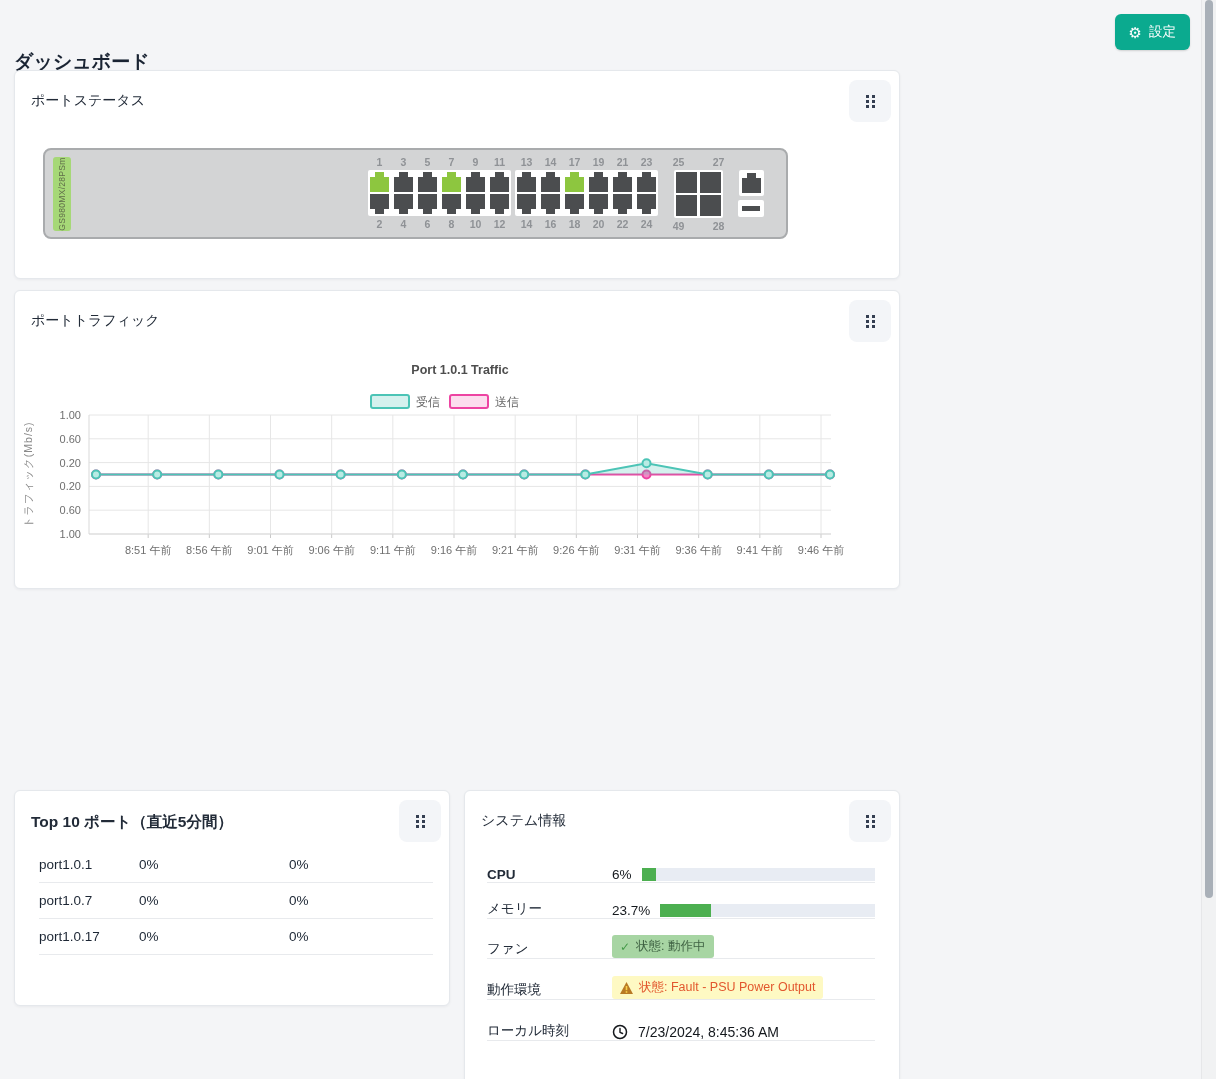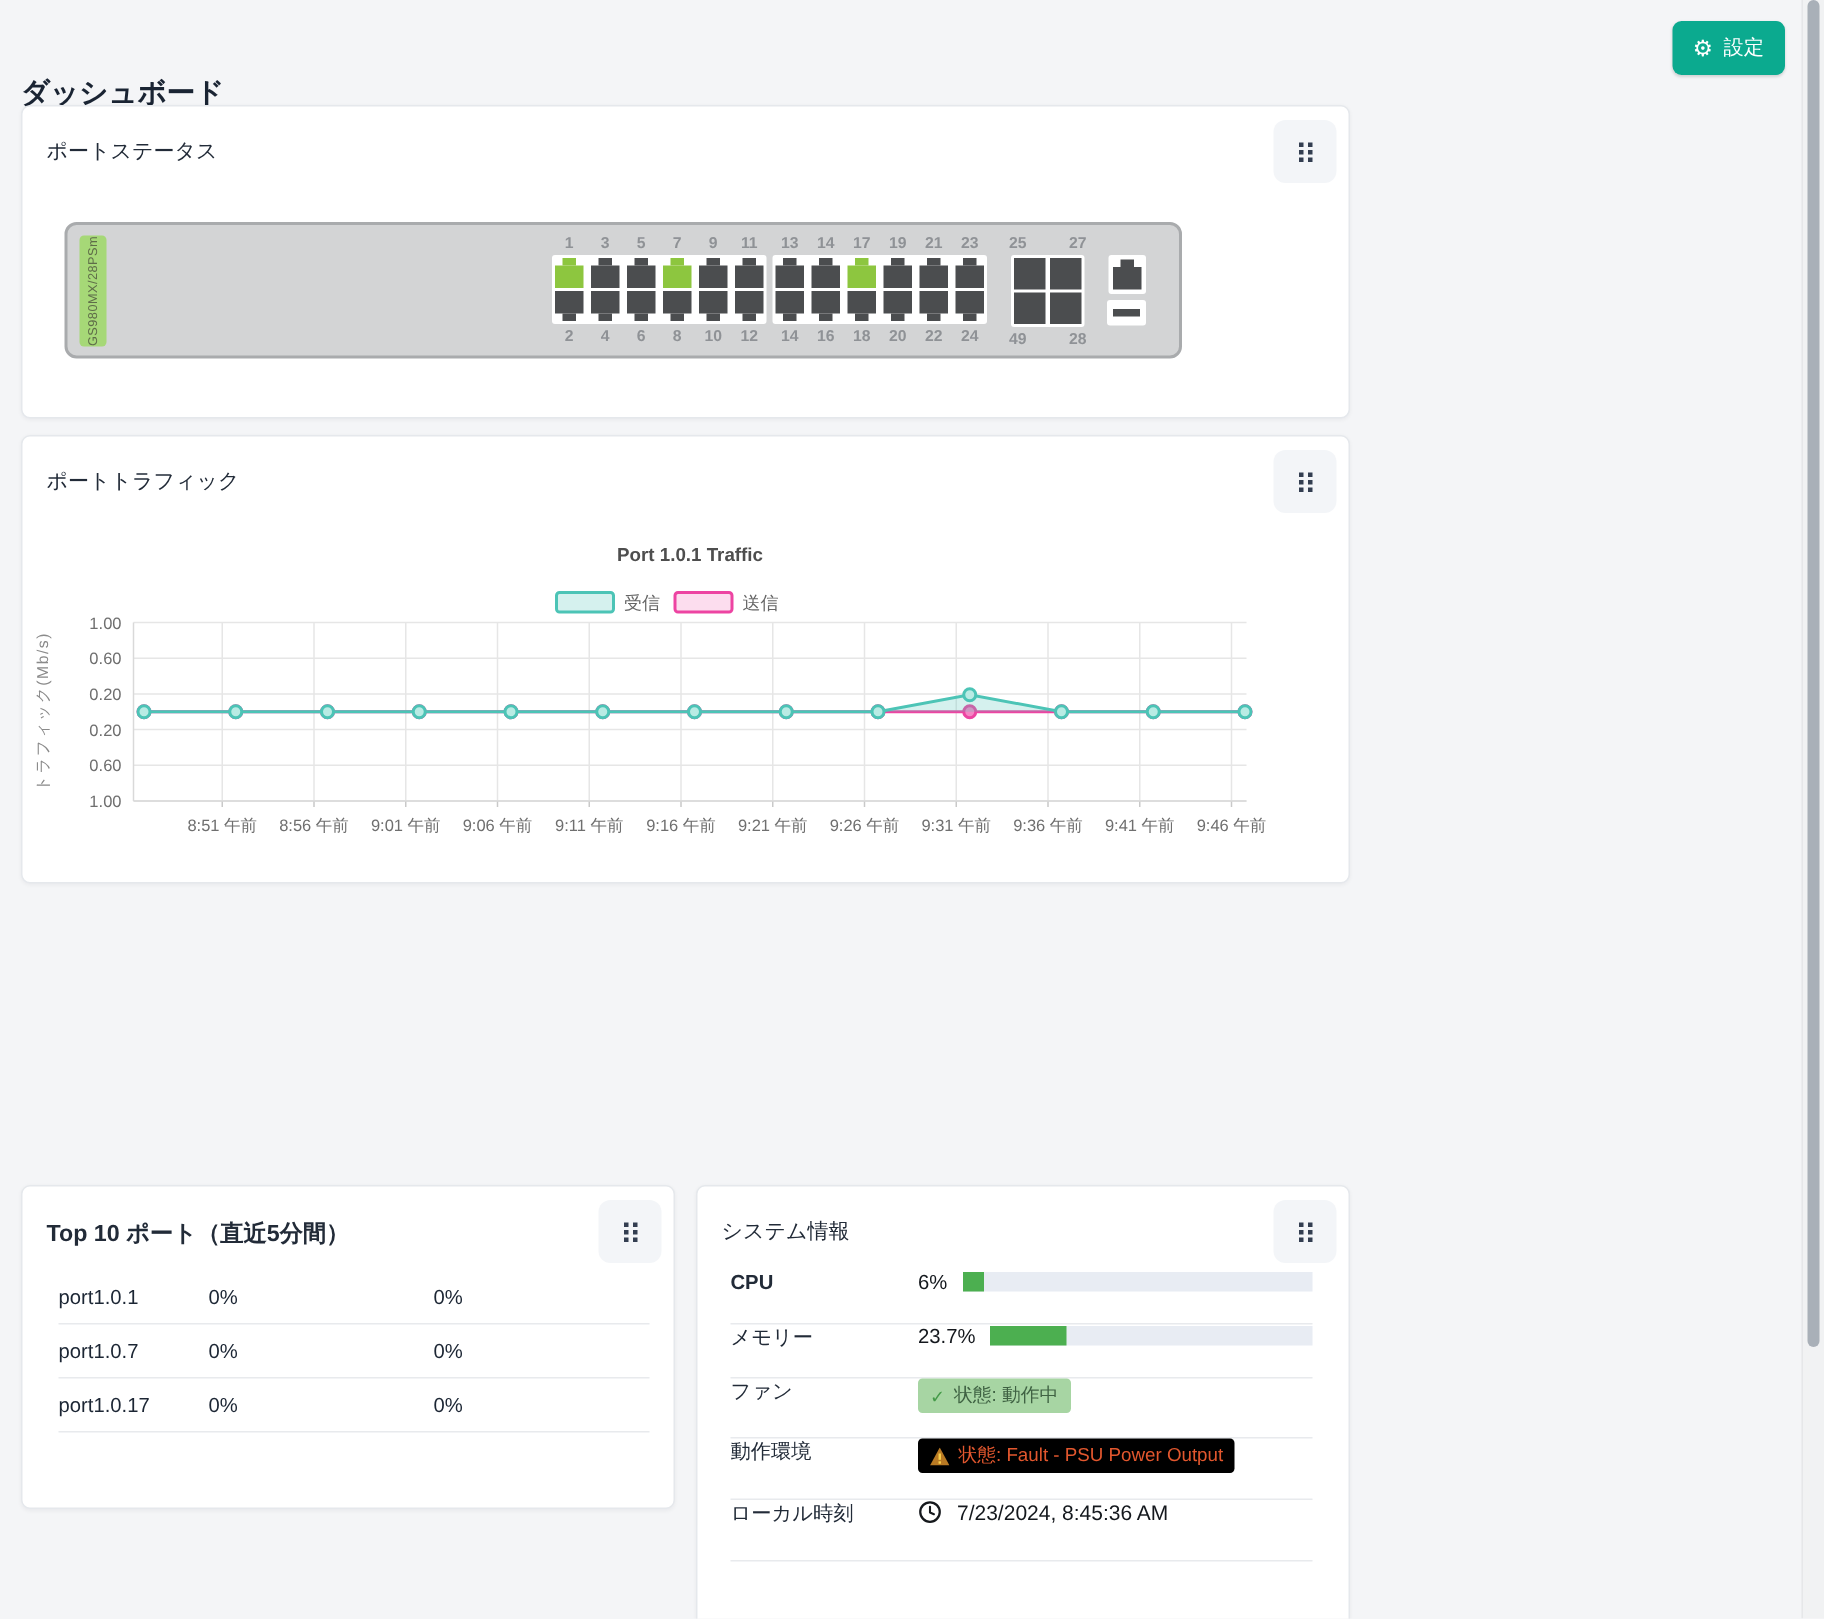--- a/index.html
+++ b/index.html
@@ -67,30 +67,30 @@
   .mgmt-bar{width:18px;height:5px;background:#4b4d4f;margin:3px 1px;}
   
   #traffic-chart{position:absolute;left:0;top:55px;}
   
   .tp-table{position:absolute;left:24px;right:16px;top:56px;}
   .tp-row{display:grid;grid-template-columns:100px 150px 1fr;align-items:center;border-bottom:1px solid #e8eaed;}
   .tp-row.head{height:33px;font-size:13px;color:#30384a;}
   .tp-row.body{height:35px;font-size:13.5px;color:#1c2634;}
   
   .si-rows{position:absolute;left:22px;right:24px;top:56px;}
-  .si-row{display:flex;align-items:flex-start;border-bottom:1px solid #e8eaed;}
+  .si-row{display:flex;align-items:flex-end;border-bottom:1px solid #e8eaed;}
   .si-row .lbl{width:125px;flex:none;font-size:13.5px;color:#222b38;}
   .si-row .lbl.b{font-weight:700;}
   .si-val{flex:1;display:flex;align-items:center;gap:10px;font-size:13.5px;color:#14181d;}
   .track{flex:1;height:13px;background:#e8ecf3;}
   .fill{height:100%;background:#4caf50;}
   .badge{display:inline-flex;align-items:center;gap:6px;padding:3px 8px;border-radius:3px;font-size:12.5px;}
   .badge-ok{background:#a7d5a3;color:#3f6243;}
   .badge-ok .check{color:#449a48;font-weight:700;font-size:12px;}
-  .badge-warn{background:#000000;color:#e2572e;}
+  .badge-warn{background:#fef9c3;color:#e2572e;}
   
   .sb-track{position:absolute;right:0;top:0;width:14px;height:1079px;background:#f1f2f3;border-left:1px solid #e6e7e9;}
   .sb-thumb{position:absolute;left:3px;top:0;width:8px;height:898px;border-radius:4px;background:#a9b0b8;}
 </style>
 </head>
 <body>
 
 <h1 class="page-title">ダッシュボード</h1>
 <button class="settings-btn">
   <span class="gear">⚙</span>

